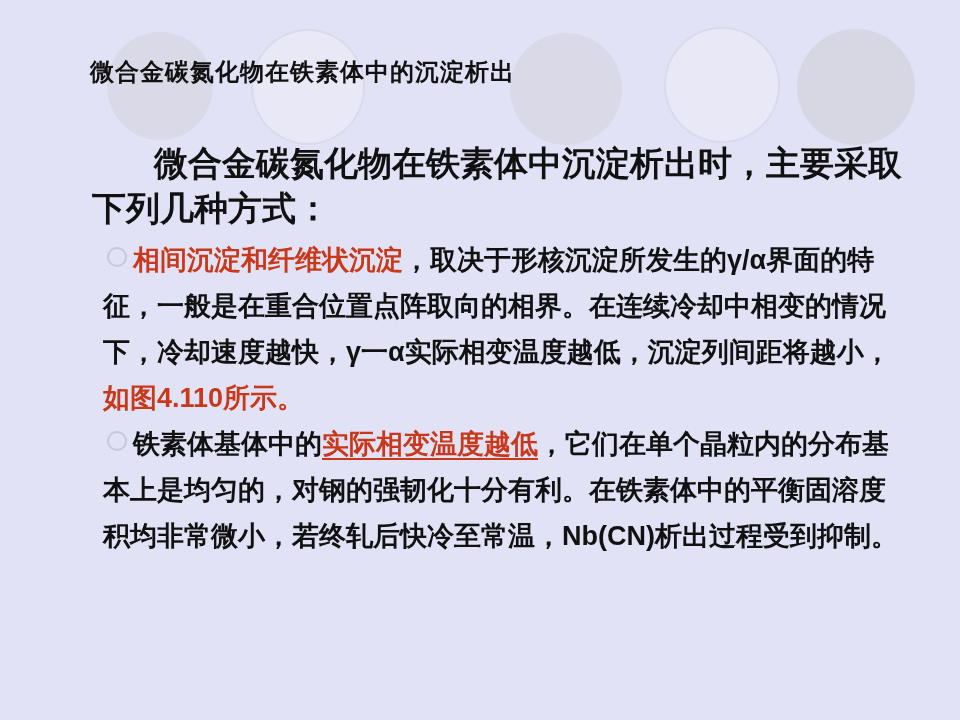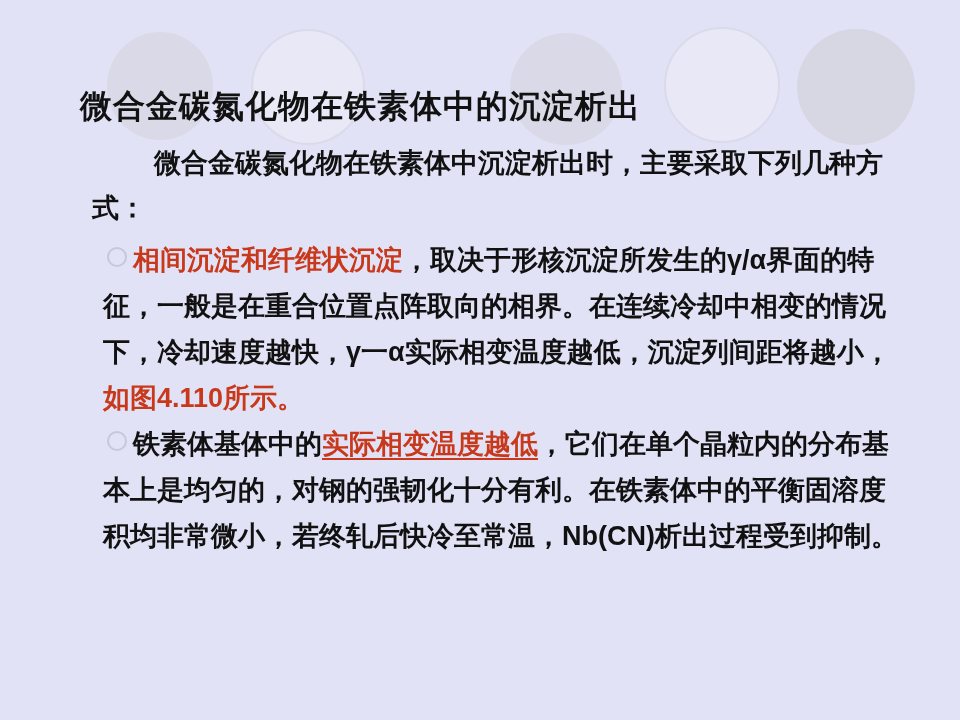--- a/index.html
+++ b/index.html
@@ -14,27 +14,27 @@
 
   
   .circle { position:absolute; border-radius:50%; z-index:0; }
   .c1 { left:107px; top:32px;  width:106px; height:108px; background:#d9d9e7; }
   .c2 { left:251px; top:29px;  width:110px; height:112px; background:#e8e8f6; border:2px solid #dadaea; }
   .c3 { left:510px; top:33px;  width:112px; height:112px; background:#d9d9e7; }
   .c4 { left:664px; top:27px;  width:112px; height:112px; background:#e8e8f6; border:2px solid #dadaea; }
   .c5 { left:797px; top:29px;  width:118px; height:116px; background:#d7d7e3; }
 
   .title {
-    position:absolute; left:80px; top:56px; z-index:2;
-    font-size:32px; letter-spacing:1px; white-space:nowrap;margin-top:29px;
+    position:absolute; left:90px; top:56px; z-index:2;
+    font-size:24px; letter-spacing:1px; white-space:nowrap;
   }
 
   .intro {
     position:absolute; left:92px; top:141px; width:818px; z-index:2;
-    font-size:27px; line-height:45px; text-indent:62px;
+    font-size:34px; line-height:45px; text-indent:62px;
   }
 
   .bullets {
     position:absolute; left:103px; top:237px; width:808px; z-index:2;
     list-style:none; margin:0; padding:0;
   }
   .bullets li {
     position:relative;
     font-size:27px; line-height:46px; text-indent:30px;
   }

